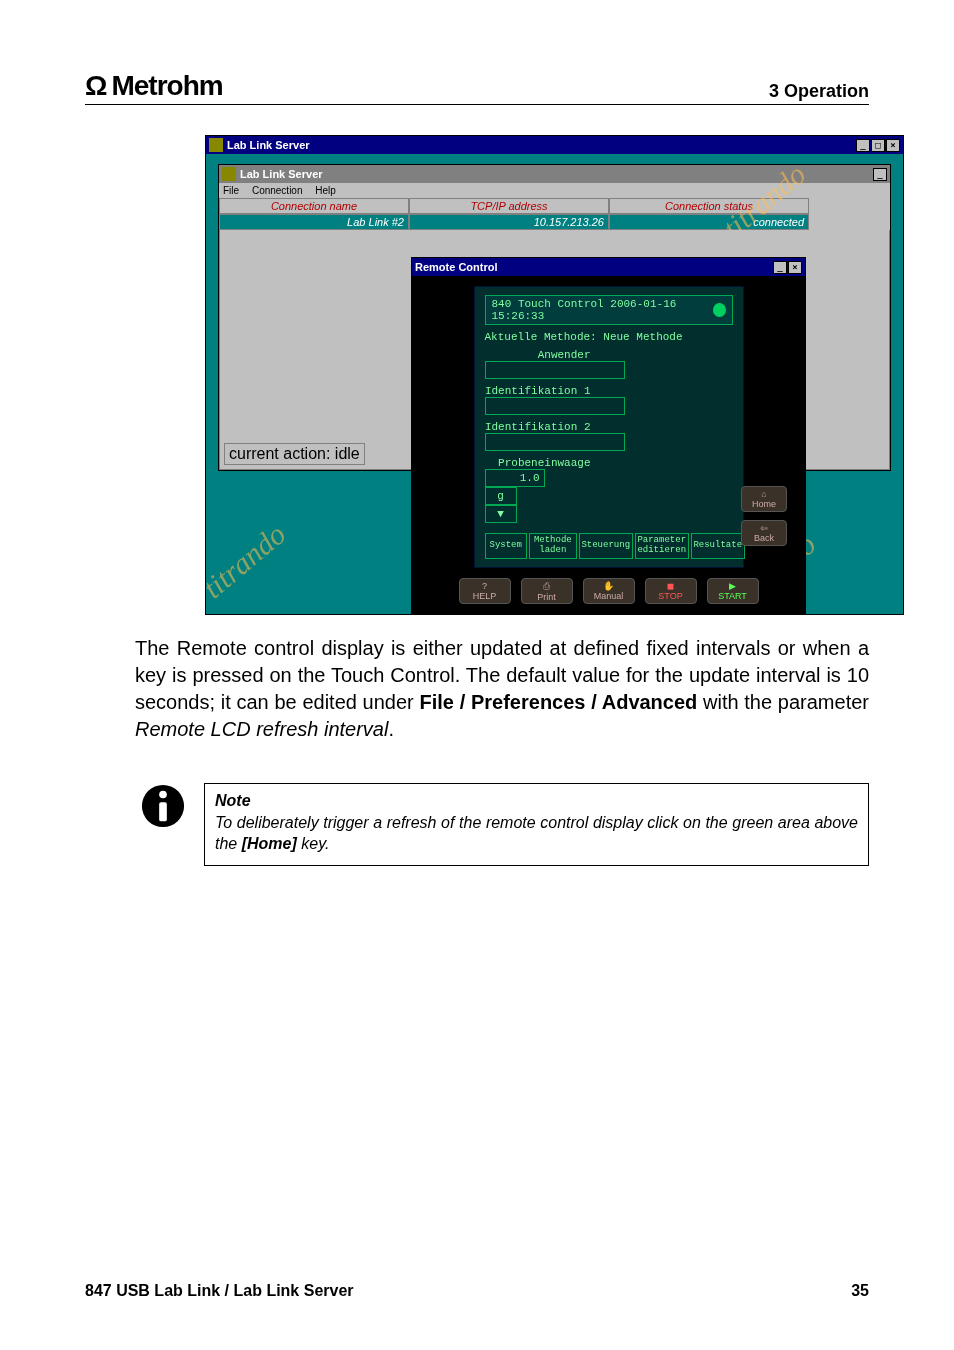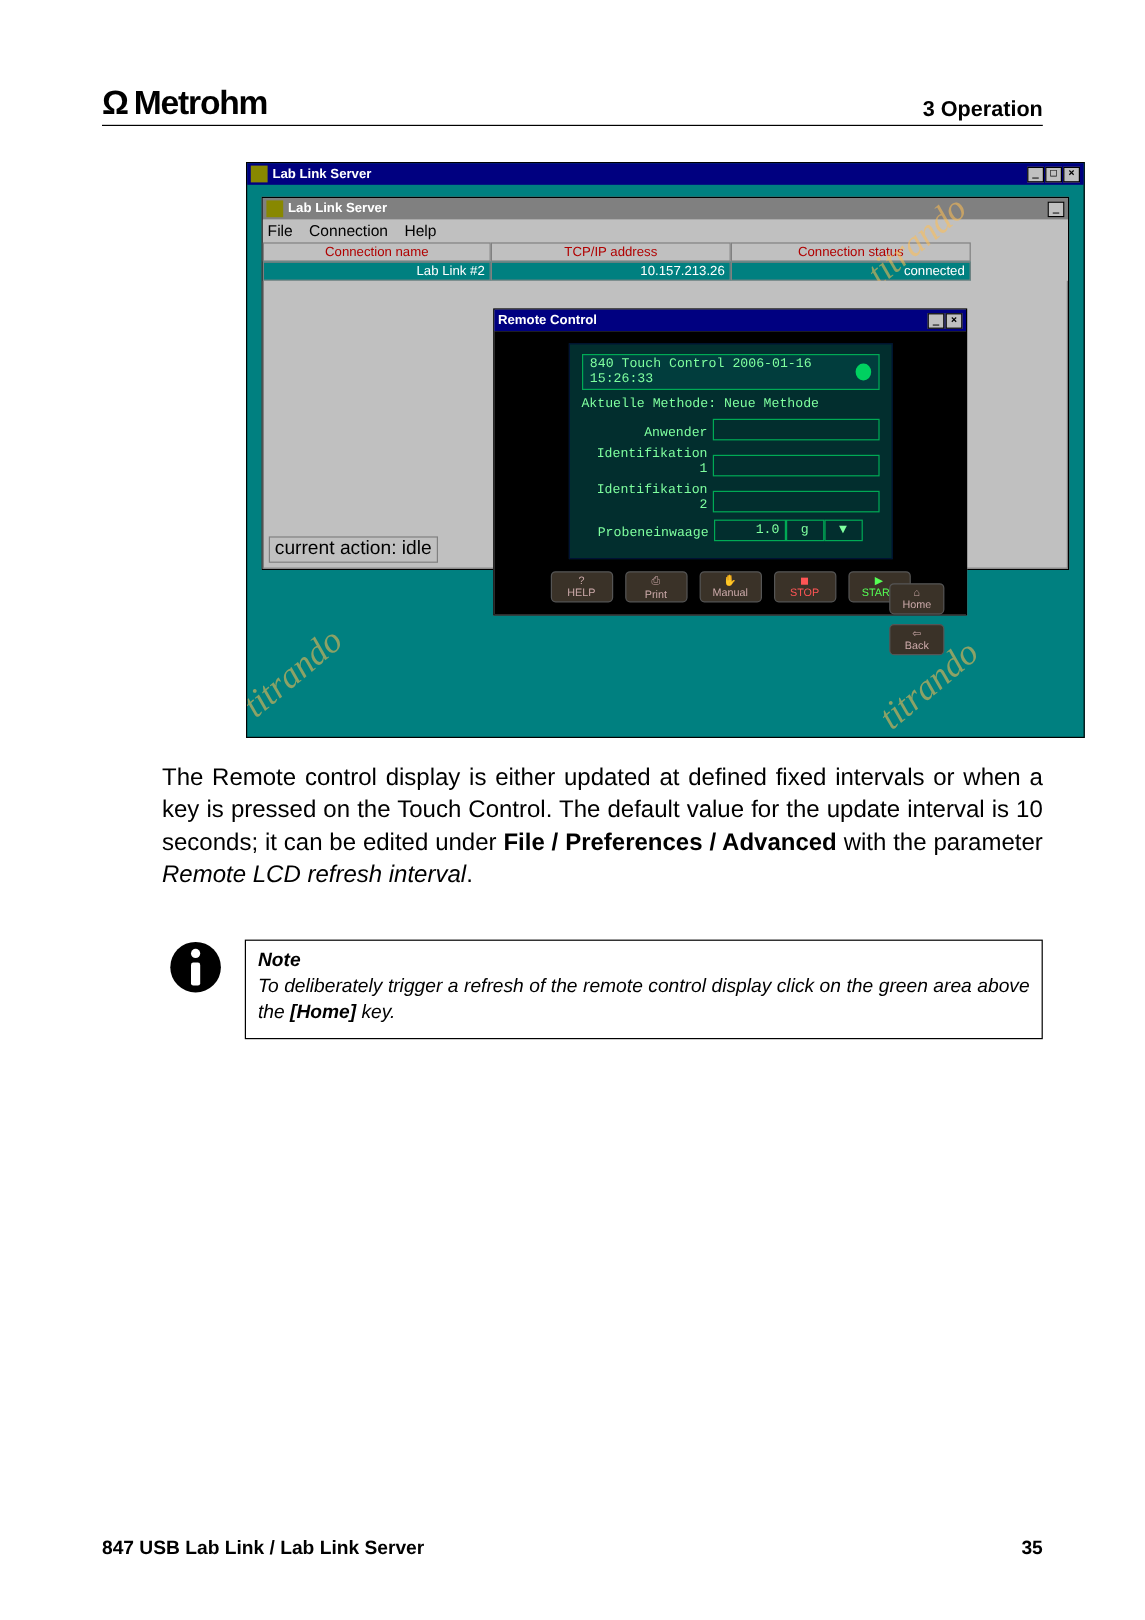--- a/index.html
+++ b/index.html
@@ -21,37 +21,37 @@
   .titlebar .spacer { flex: 1; }
   .winbtn { width: 14px; height: 13px; background: #c0c0c0; border: 1px solid #000; margin-left: 1px; display: inline-flex; align-items: center; justify-content: center; font-size: 9px; line-height: 1; font-family: monospace; color:#000; }
   .winicon { width: 14px; height: 14px; background: #880; margin-right: 4px; display:inline-block; }
   .outer-body { padding: 10px 12px 12px 12px; position: relative; min-height: 460px; }
 
   
   .wm { position:absolute; color: rgba(255,190,80,0.55); font-size: 30px; font-style: italic; font-family: "Times New Roman", serif; transform: rotate(-40deg); pointer-events:none; }
 
   
   .inner-win { background: #c0c0c0; border: 1px solid #000; }
-  .menubar { background:#c0c0c0; color:#000; padding: 2px 4px; font-size:13px; }
+  .menubar { background:#c0c0c0; color:#000; padding: 2px 4px; font-size:10px; }
   .menubar span { margin-right: 10px; }
-  .grid-head, .grid-row { display:flex; }
+  .grid-head, .grid-row { display:flex;font-style:italic; }
   .gcell { border: 1px solid #808080; background:#c0c0c0; padding: 1px 4px; font-size:11px; text-align:center; }
   .gcell.red { color:#b00000; }
   .gcell.dark { background:#008080; color:#fff; text-align:right; }
   .col1 { width: 190px; }
   .col2 { width: 200px; }
   .col3 { width: 200px; }
   .inner-pad { background:#c0c0c0; height: 240px; position:relative; border:1px solid #808080; border-top:none; }
   .status-line { position:absolute; left:4px; bottom:4px; font-size:16px; color:#000; border:1px solid #808080; padding:1px 4px; background:#c0c0c0; }
 
   
   .remote-win { position:absolute; left: 205px; top: 103px; width: 395px; background:#c0c0c0; border:1px solid #000; }
   .remote-body { background:#000; padding:10px; }
   .lcd { background:#022e2e; color:#7fff9f; font-family: "Courier New", monospace; font-size: 11px; padding: 8px 10px; width: 270px; margin: 0 auto; border:1px solid #013; }
-  .lcd-row { display:flex; align-items:flex-end; margin: 6px 0; gap:0; }
+  .lcd-row { display:flex; align-items:flex-start; margin: 6px 0; gap:0;flex-direction:column; }
   .lcd-label { width: 110px; text-align:right; padding-right:4px; }
   .lcd-box { border:1px solid #0a5; height:18px; padding: 0 4px; display:inline-flex; align-items:center; color:#7fff9f; }
   .lcd-box.wide  { width: 140px; }
   .lcd-box.small { width: 60px; justify-content:flex-end; }
   .lcd-box.tiny  { width: 32px; justify-content:center; }
   .lcd-top { display:flex; align-items:center; justify-content:space-between; background:#013d3d; border:1px solid #0a5; padding:2px 6px; margin-bottom:6px; }
   .dot     { width:14px; height:14px; border-radius:50%; background:#00d060; }
   .lcd-btnrow { display:flex; gap:2px; margin-top:10px; }
   .lcd-btnrow .lcd-box { width:54px; height:26px; font-size:9px; text-align:center; justify-content:center; line-height:1.1; }
   .side-keys { position:absolute; right: 18px; top: 210px; display:flex; flex-direction:column; gap:8px; }
@@ -153,20 +153,27 @@
               <div class="lcd-row">
                   <span class="lcd-label">Identifikation 2</span>
                   <span class="lcd-box wide"></span>
                 </div>
               <div class="lcd-row">
                 <span class="lcd-label">Probeneinwaage</span>
                 <span class="lcd-box small">1.0</span>
                 <span class="lcd-box tiny">g</span>
                 <span class="lcd-box tiny">▼</span>
               </div>
+              <div class="lcd-btnrow">
+                <span class="lcd-box">System</span>
+                <span class="lcd-box">Methode laden</span>
+                <span class="lcd-box">Steuerung</span>
+                <span class="lcd-box">Parameter editieren</span>
+                <span class="lcd-box">Resultate</span>
+              </div>
             </div>
             <div class="side-keys">
               <div class="hardkey">
                   <span>⌂</span>
                   <span>Home</span>
                 </div>
               <div class="hardkey">
                   <span>⇦</span>
                   <span>Back</span>
                 </div>

